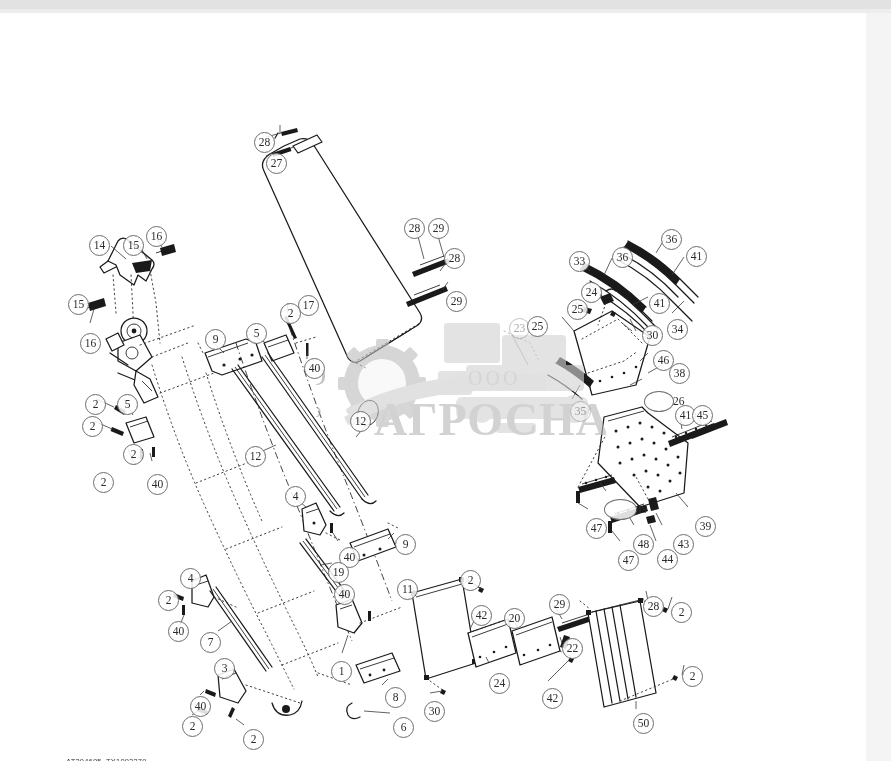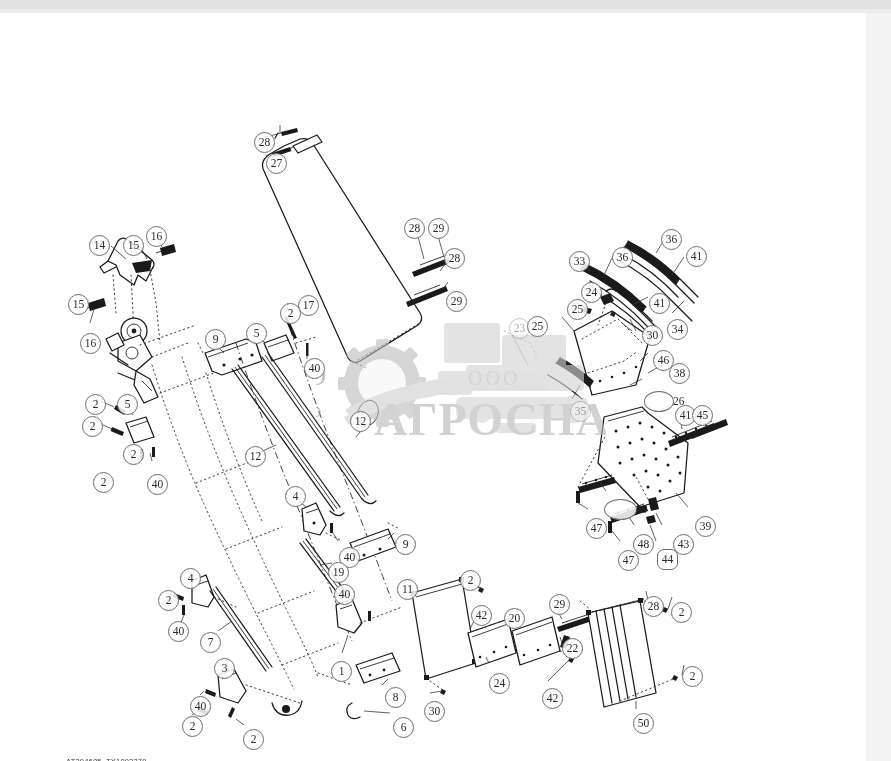--- a/index.html
+++ b/index.html
@@ -612,21 +612,21 @@
         <div class="co" style="left: 653px; top: 337px;">46</div>
         <div class="co" style="left: 669px; top: 350px;">38</div>
         <div class="co" style="left: 644px; top: 378px; padding-left: 28px;">26</div>
         <div class="co faint" style="left: 570px; top: 388px;">35</div>
         <div class="co" style="left: 675px; top: 392px;">41</div>
         <div class="co" style="left: 692px; top: 392px;">45</div>
         <div class="co" style="left: 604px; top: 486px; padding-left: 31px;">49</div>
         <div class="co" style="left: 586px; top: 505px;">47</div>
         <div class="co" style="left: 633px; top: 521px;">48</div>
         <div class="co" style="left: 618px; top: 537px;">47</div>
-        <div class="co" style="left: 657px; top: 536px; border-radius: 7px;">44</div>
+        <div class="co" style="left: 657px; top: 536px;">44</div>
         <div class="co" style="left: 673px; top: 521px;">43</div>
         <div class="co" style="left: 695px; top: 503px;">39</div>
       </div>
 
     <div class="cap">AT394685_TX1092279</div>
 
   </div>
 </div>
 
 </body></html>

